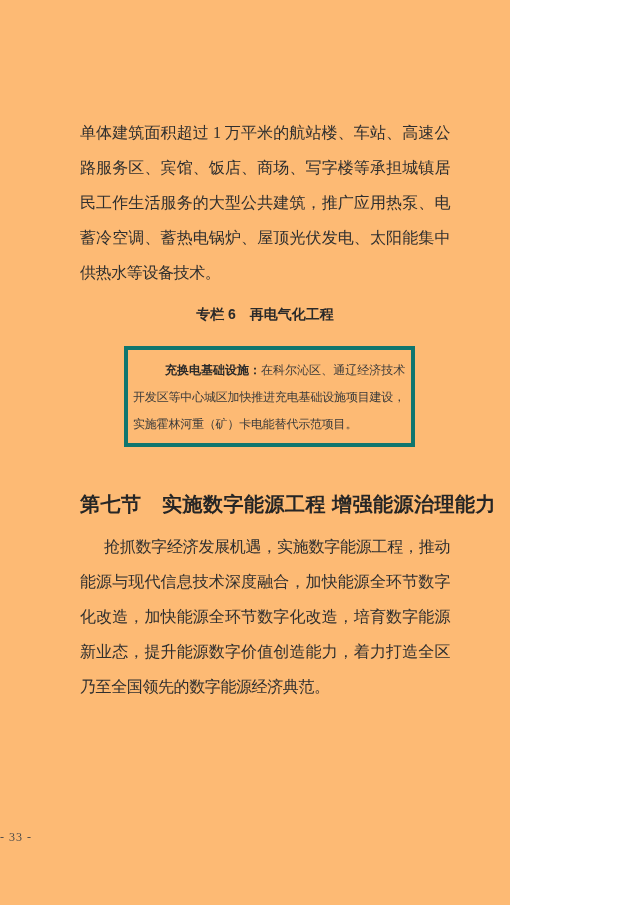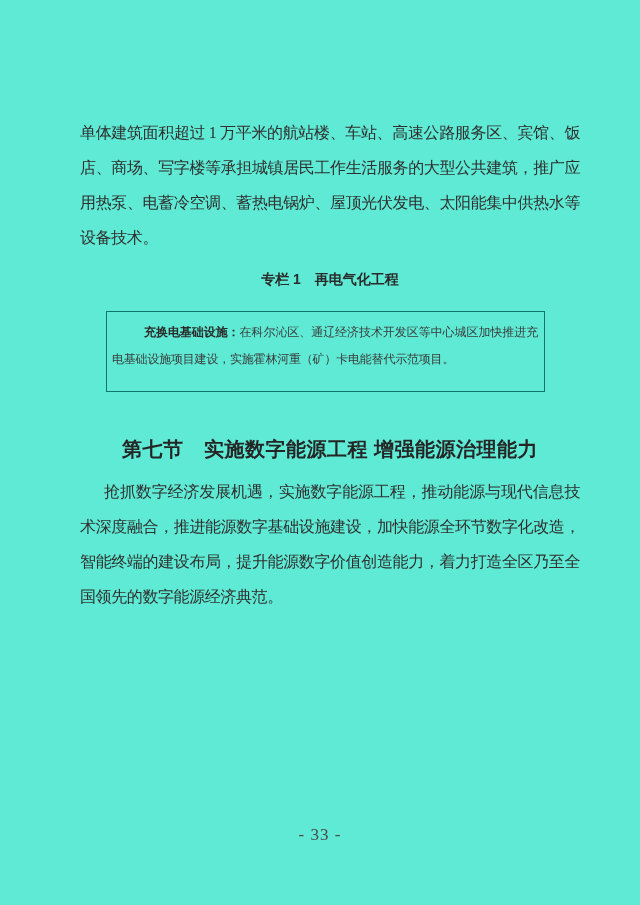--- a/index.html
+++ b/index.html
@@ -2,24 +2,24 @@
 <html><head>
 <meta charset="utf-8">
 <style>
   html, body {
     margin: 0;
     padding: 0;
     background: #ffffff;
   }
   .page {
     position: relative;
-    width: 640px;
+    width: 510px;
     height: 905px;
     box-sizing: border-box;
-    background: #5eead4;
+    background: #fdba74;
     padding: 115px 60px 0 80px;
     font-family: "Liberation Serif", "DejaVu Serif", serif;
     color: #2f2f2f;
     overflow: hidden;
   }
   .body-para {
     margin: 0;
     font-size: 16px;
     line-height: 35px;
     letter-spacing: -0.4px;
@@ -36,23 +36,23 @@
     margin: 0 0 22px 0;
     font-family: "Liberation Sans", "DejaVu Sans", sans-serif;
     font-weight: bold;
     font-size: 14px;
     line-height: 20px;
     text-align: center;
     color: #2a2a2a;
   }
   .column-box {
     box-sizing: border-box;
-    border: 1px solid #0f766e;
-    margin: 0 35px 43px 26px;
-    padding: 7px 6px 18px 5px;
+    border: 4px solid #0f766e;
+    margin: 0 35px 43px 44px;
+    padding: 7px 6px 5px 5px;
   }
   .box-para {
     margin: 0 0 2px 0;
     font-size: 12px;
     line-height: 27px;
     letter-spacing: -0.2px;
     text-align: justify;
     text-indent: 32px;
     color: #3a3a3a;
   }
@@ -73,41 +73,41 @@
     text-align: center;
     letter-spacing: 0.5px;
     color: #252525;
     white-space: nowrap;
   }
   .page-number {
     position: absolute;
     left: 0;
     right: 0;
     bottom: 60px;
-    text-align: center;
-    font-size: 17px;
+    text-align: left;
+    font-size: 12px;
     letter-spacing: 1px;
     color: #4a4a4a;
   }
 </style>
 </head>
 <body>
 
 <div class="page">
 
   <p class="body-para para-top">单体建筑面积超过 1 万平米的航站楼、车站、高速公路服务区、宾馆、饭店、商场、写字楼等承担城镇居民工作生活服务的大型公共建筑，推广应用热泵、电蓄冷空调、蓄热电锅炉、屋顶光伏发电、太阳能集中供热水等设备技术。</p>
 
-  <h3 class="box-title">专栏 1　再电气化工程</h3>
+  <h3 class="box-title">专栏 6　再电气化工程</h3>
 
   <div class="column-box">
     <p class="box-para">
       <span class="box-lead">充换电基础设施：</span><span>在科尔沁区、通辽经济技术开发区等中心城区加快推进充电基础设施项目建设，实施霍林河重（矿）卡电能替代示范项目。</span>
     </p>
   </div>
 
   <h2 class="section-heading">第七节　实施数字能源工程 增强能源治理能力</h2>
 
-  <p class="body-para indent">抢抓数字经济发展机遇，实施数字能源工程，推动能源与现代信息技术深度融合，推进能源数字基础设施建设，加快能源全环节数字化改造，智能终端的建设布局，提升能源数字价值创造能力，着力打造全区乃至全国领先的数字能源经济典范。</p>
+  <p class="body-para indent">抢抓数字经济发展机遇，实施数字能源工程，推动能源与现代信息技术深度融合，加快能源全环节数字化改造，加快能源全环节数字化改造，培育数字能源新业态，提升能源数字价值创造能力，着力打造全区乃至全国领先的数字能源经济典范。</p>
 
 
   <div class="page-number">- 33 -</div>
 
 </div>
 
 </body></html>

